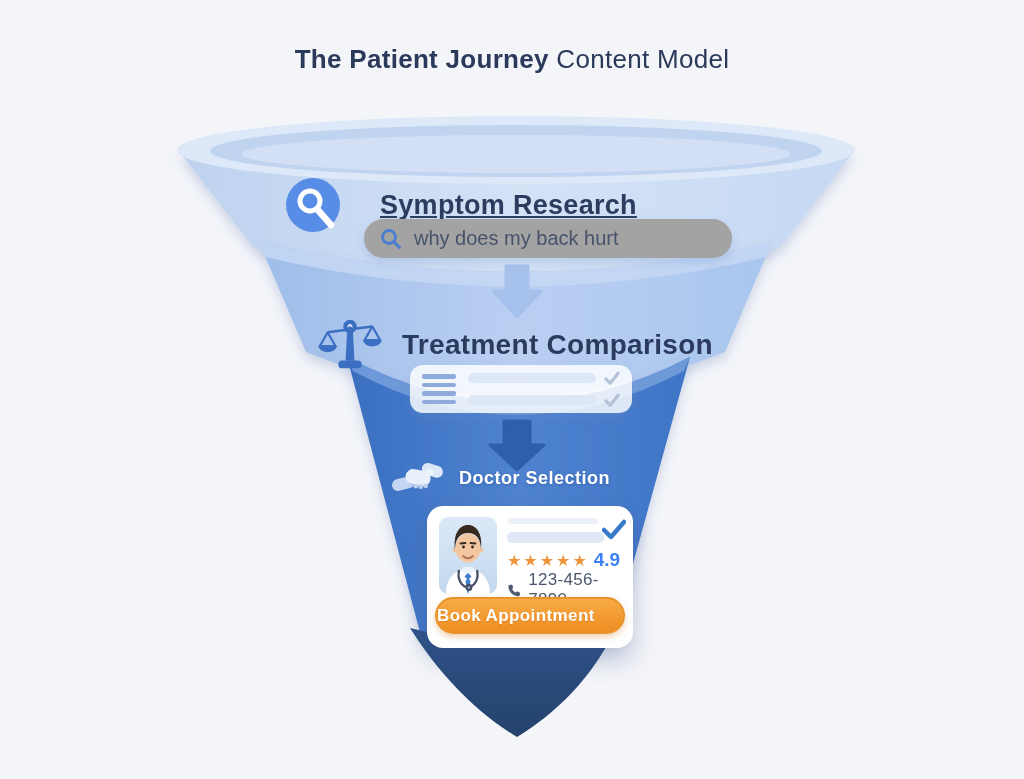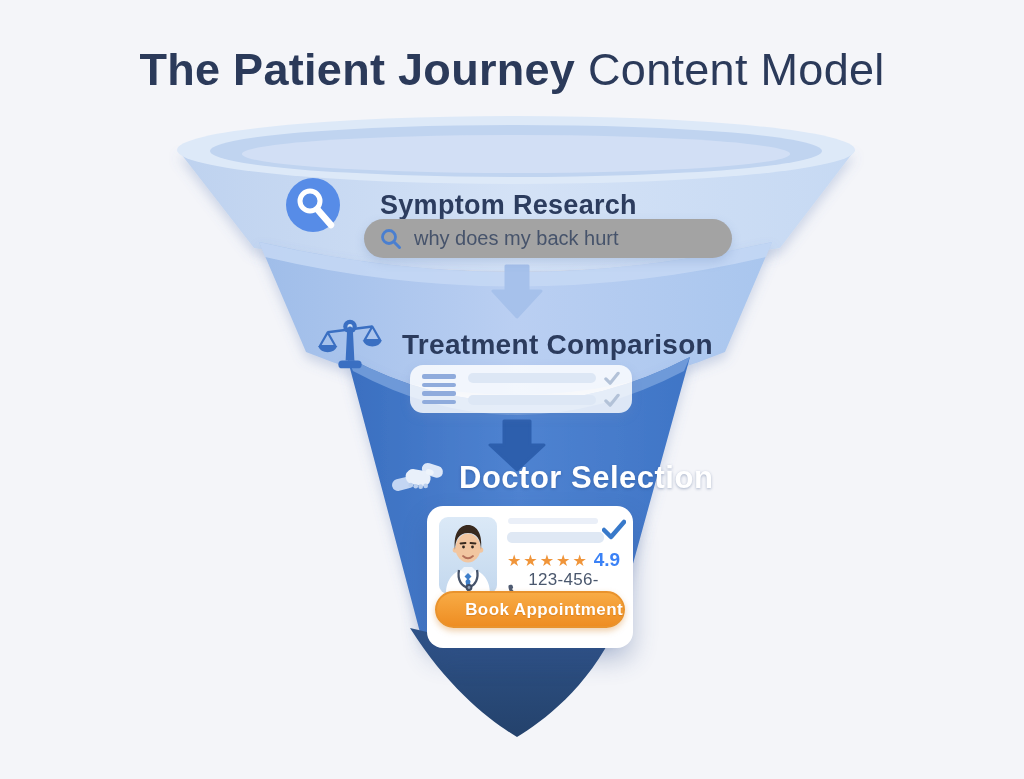--- a/index.html
+++ b/index.html
@@ -6,33 +6,33 @@
   .canvas{
     position:relative;width:1024px;height:779px;overflow:hidden;
     background:#f4f5f9;
     font-family:"Liberation Sans","DejaVu Sans",sans-serif;
   }
   .abs{position:absolute;}
 
   
   .title{
     top:44px;left:0;width:100%;text-align:center;
-    font-size:45px;color:#2b3a5a;letter-spacing:.3px;
+    font-size:26px;color:#2b3a5a;letter-spacing:.3px;
   }
   .title .em{font-weight:700;}
   .title .rest{font-weight:400;}
 
   
   .stage-row{display:flex;align-items:center;}
   .stage1-row{left:286px;top:176px;height:58px;gap:40px;}
-  .stage1-label{font-size:27px;font-weight:700;color:#2c3c5e;letter-spacing:.3px;}
+  .stage1-label{font-size:27px;font-weight:700;color:#2c3c5e;letter-spacing:.3px;text-decoration:underline;}
   .stage2-row{left:316px;top:313px;height:64px;gap:18px;}
   .stage2-label{font-size:28px;font-weight:700;color:#2b3b5d;letter-spacing:.3px;}
   .stage3-row{left:391px;top:455px;height:46px;gap:14px;}
-  .stage3-label{font-size:31px;font-weight:700;color:#ffffff;letter-spacing:.5px;
+  .stage3-label{font-size:18px;font-weight:700;color:#ffffff;letter-spacing:.5px;
     text-shadow:0 1px 3px rgba(25,55,110,.35);}
 
   
   .search-bar{
     left:364px;top:219px;width:368px;height:39px;border-radius:20px;
     background:#a3a3a3;box-shadow:0 4px 10px rgba(110,140,190,.28);
     display:flex;align-items:center;padding:0 16px;gap:12px;box-sizing:border-box;
   }
   .search-query{font-size:20px;color:#46536b;white-space:nowrap;}
 
@@ -59,23 +59,23 @@
   }
   .ph-bar1{left:81px;top:12px;width:90px;height:6px;border-radius:3px;background:#eaeff8;}
   .ph-bar2{left:80px;top:26px;width:97px;height:11px;border-radius:5px;background:#dfe8f4;}
   .card-check{right:7px;top:13px;}
   .rating-row{left:80px;top:43px;display:flex;align-items:center;gap:5px;}
   .stars{font-family:"DejaVu Sans",sans-serif;font-size:16px;letter-spacing:2px;color:#f0953a;}
   .rating{font-size:19px;font-weight:700;color:#3b82f6;}
   .phone-row{left:80px;top:64px;display:flex;align-items:center;gap:7px;}
   .phone-number{font-size:17px;color:#4a576d;font-weight:500;letter-spacing:.3px;}
   .book-btn{
-    left:8px;top:85px;width:190px;height:37px;border-radius:19px;border:2px solid #e9932d;
+    left:8px;top:91px;width:190px;height:37px;border-radius:19px;border:2px solid #e9932d;
     background:linear-gradient(180deg,#f8ab45,#ee8d22);
-    display:flex;align-items:center;justify-content:flex-end;cursor:pointer;
+    display:flex;align-items:center;justify-content:flex-start;cursor:pointer;
     box-shadow:0 3px 6px rgba(210,120,20,.35);box-sizing:border-box;
   }
   .book-btn span{font-size:17px;font-weight:700;color:#ffffff;letter-spacing:.4px;
     text-shadow:0 1px 1px rgba(190,100,10,.4);}
 </style>
 </head>
 <body>
 
 <div class="canvas">
 

